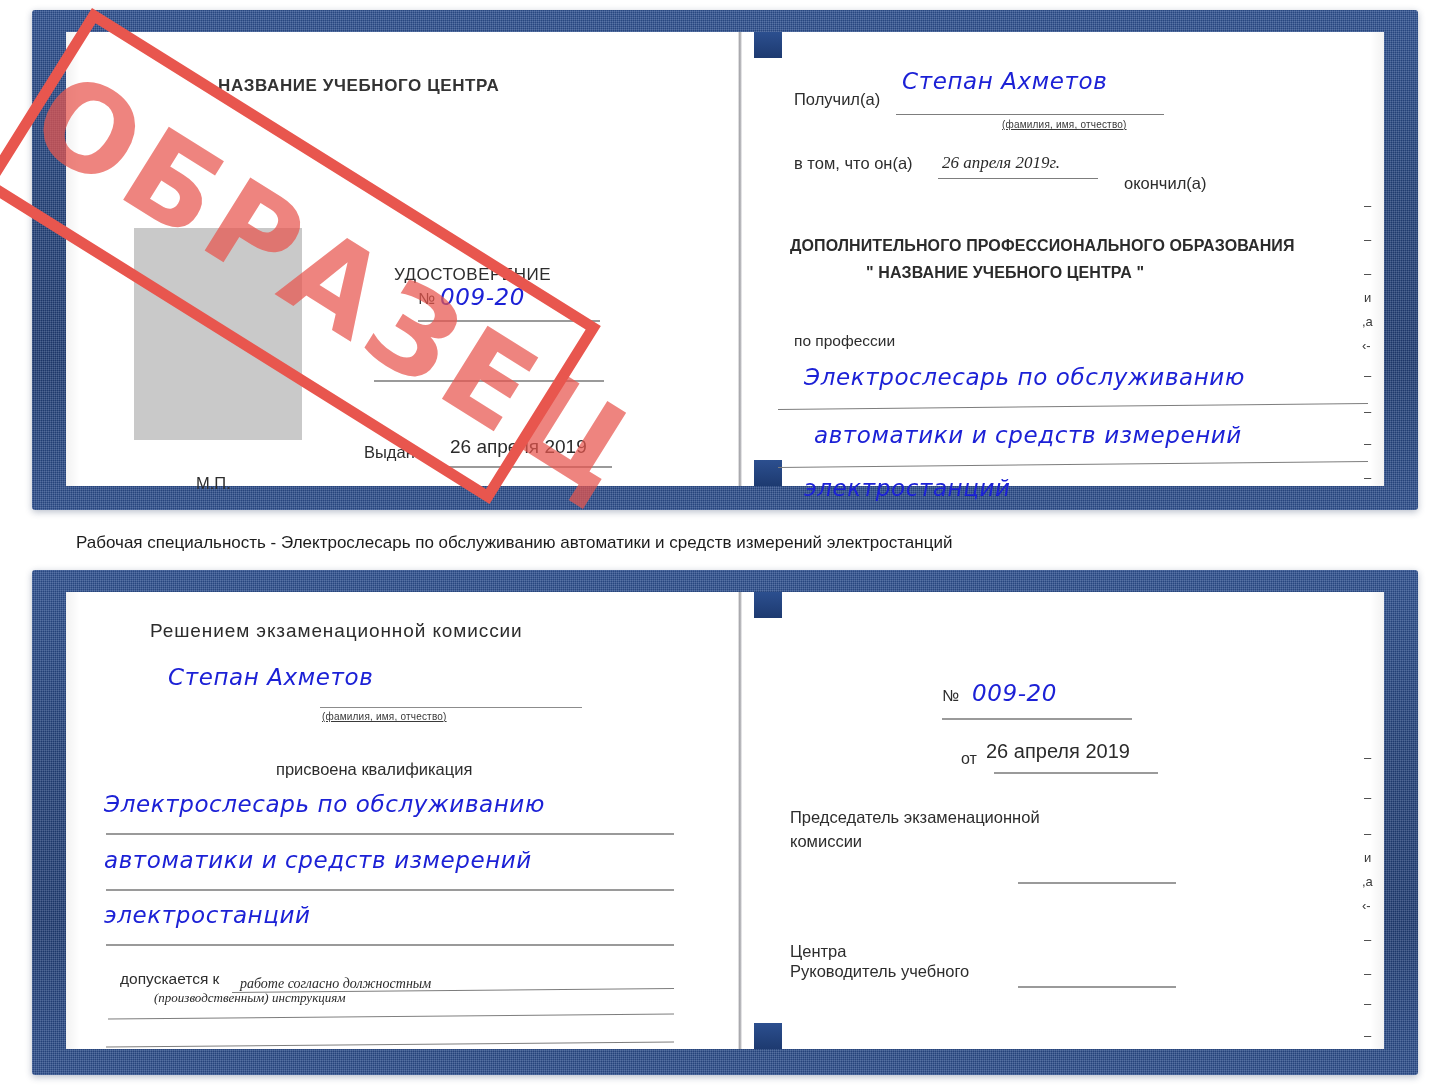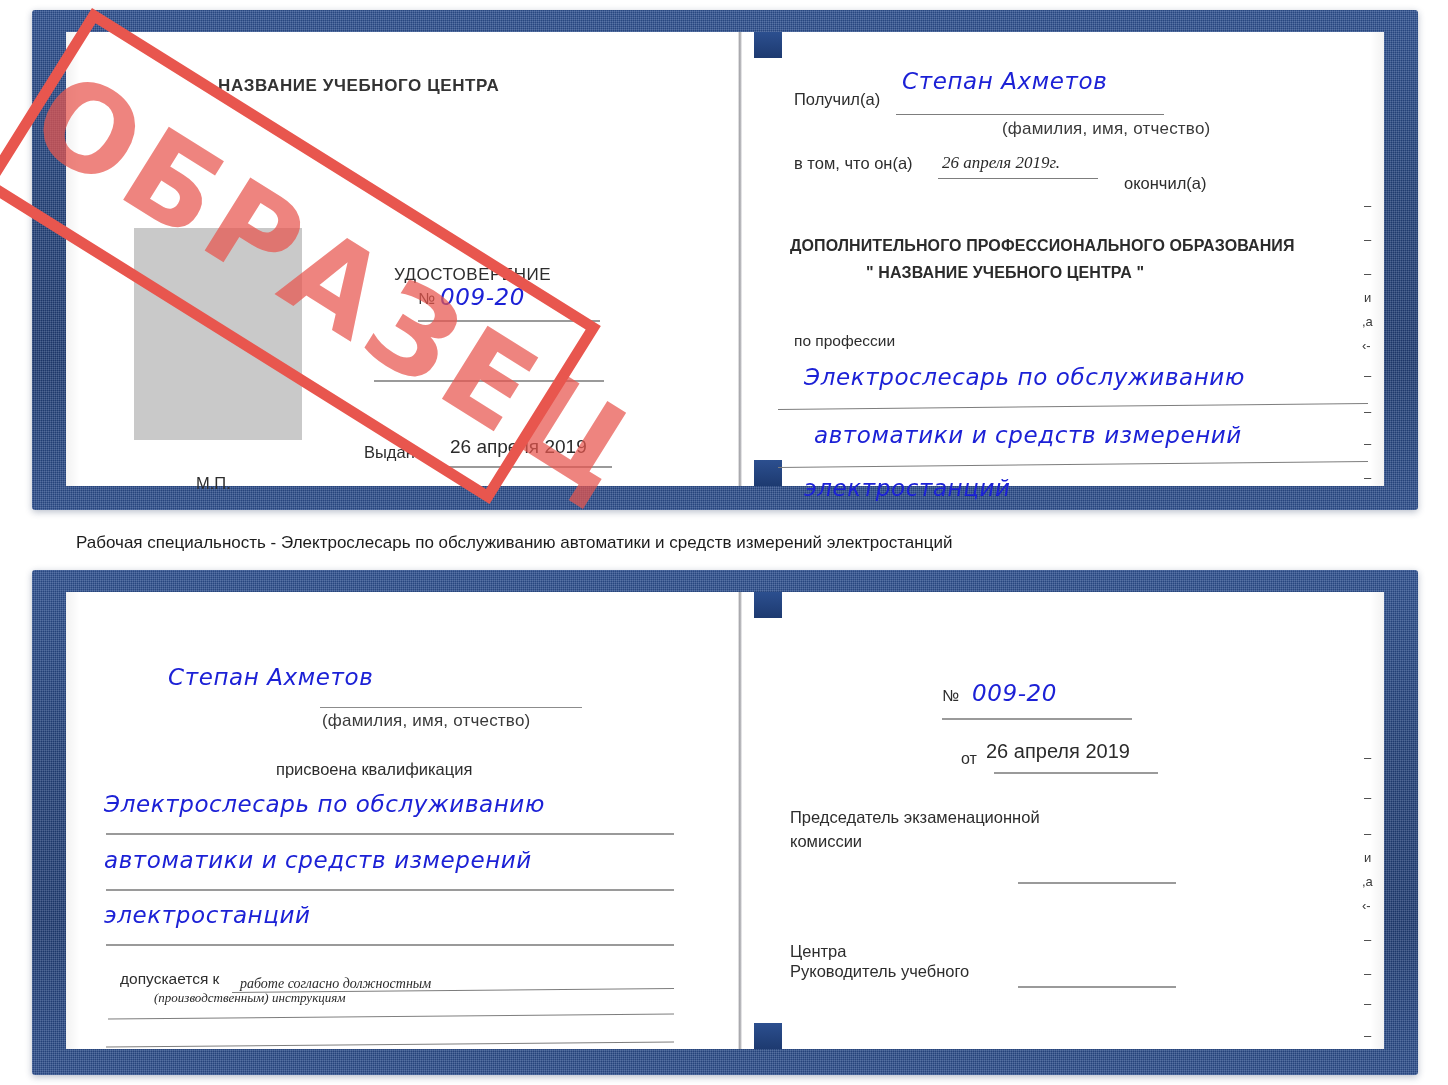--- a/index.html
+++ b/index.html
@@ -73,21 +73,21 @@
   .pg-left  { left: 0px;   width: 672px; }
   .pg-right { left: 690px; right: 0px; }
 
   .t { position: absolute; white-space: nowrap; color: #2b2b2b; }
 
   
   .hdr {
     font-size: 17px; font-weight: bold; letter-spacing: .6px; color: #333;
   }
   .lbl   { font-size: 16.5px; color: #2d2d2d; }
-  .lbl-sm{ font-size: 17px; color: #3a3a3a; letter-spacing: .2px; }
+  .lbl-sm{ font-size: 10px; color: #3a3a3a; letter-spacing: .2px; text-decoration: underline; }
   .org   { font-size: 16px; font-weight: bold; letter-spacing: .1px; color: #2b2b2b; }
 
   
   .hw {
     color: #1c21d6;
     font-family: "DejaVu Sans", sans-serif;
     font-style: italic;
     font-size: 23px;
     letter-spacing: .6px;
   }
@@ -244,20 +244,21 @@
 <div class="caption">Рабочая специальность - Электрослесарь по обслуживанию автоматики и средств измерений электростанций</div>
 
 <div class="book book-bot">
   <div class="pages">
     <div class="page-shadow"></div>
     <div class="spine"></div>
     <div class="binding-tab t"></div>
     <div class="binding-tab b"></div>
 
     <div class="pg pg-left">
+      <div class="t" style="left:84px; top:28px; font-size:19px; letter-spacing:.9px; color:#2c2c2c;">Решением экзаменационной комиссии</div>
 
       <div class="t hw" style="left:102px; top:72px;">Степан Ахметов</div>
       <div class="rule thin" style="left:254px; top:115px; width:262px;"></div>
       <div class="t lbl-sm" style="left:256px; top:119px;">(фамилия, имя, отчество)</div>
 
       <div class="t lbl" style="left:210px; top:168px;">присвоена квалификация</div>
 
       <div class="t hw" style="left:38px; top:199px;">Электрослесарь по обслуживанию</div>
       <div class="rule thick" style="left:40px; top:241px; width:568px;"></div>
 

